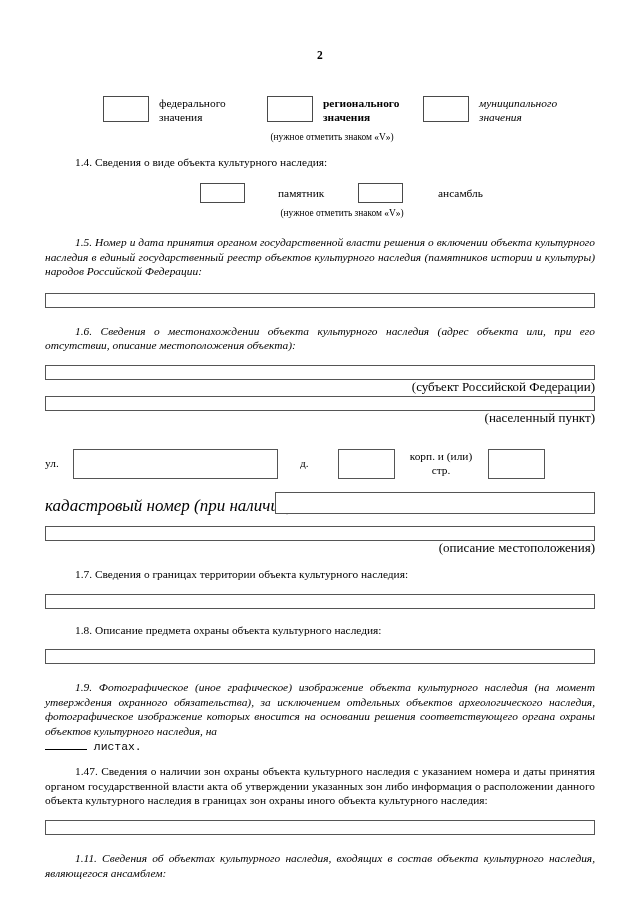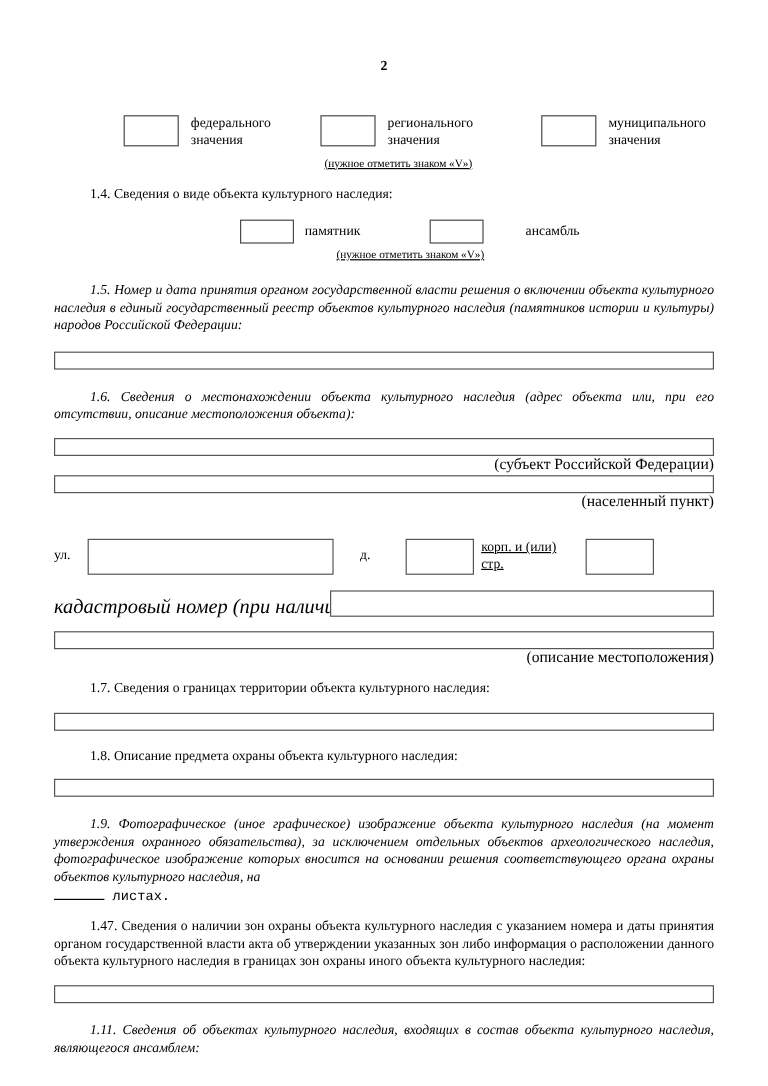--- a/index.html
+++ b/index.html
@@ -72,21 +72,20 @@
     margin-left: 10px;
     white-space: nowrap;
   }
 
   .hint {
     font-size: 9.4px;
     line-height: 11px;
     text-align: center;
     margin: 0;
     font-style: normal;
-    text-decoration: underline;
   }
   .hint-1 {
     position: relative;
     left: 12px;
     margin-top: -2px;
   }
 
   
   .type-row {
     position: relative;
@@ -145,24 +144,23 @@
     font-size: 11.4px;
     line-height: 14px;
   }
   .addr-box {
     position: absolute;
     border: 1px solid #555555;
     box-sizing: border-box;
     background: #fff;
   }
   .addr-label-2line {
-    text-align: left;
+    text-align: center;
     width: 80px;
     line-height: 13.5px;
-    text-decoration: underline;
   }
 
   
   .cad-row {
     position: relative;
     height: 26px;
     margin-top: 11px;
   }
   .cad-label {
     position: absolute;
@@ -207,44 +205,44 @@
   <div class="checkbox-row">
 
     <div class="cb-group" style="left:58px;">
       <div class="cb-box"></div>
       <div class="cb-label">
         <div>федерального</div>
         <div>значения</div>
       </div>
     </div>
 
-    <div class="cb-group" style="left:222px;">
+    <div class="cb-group" style="left:222px;font-weight:bold;">
       <div class="cb-box"></div>
       <div class="cb-label">
         <div>регионального</div>
         <div>значения</div>
       </div>
     </div>
 
-    <div class="cb-group" style="left:406px;">
+    <div class="cb-group" style="left:378px;font-style:italic;">
       <div class="cb-box"></div>
       <div class="cb-label">
         <div>муниципального</div>
         <div>значения</div>
       </div>
     </div>
 
   </div>
 
   <p class="hint hint-1">(нужное отметить знаком «V»)</p>
 
   <p class="para mt12">1.4. Сведения о виде объекта культурного наследия:</p>
 
   <div class="type-row">
-    <div class="type-group" style="left:155px;">
+    <div class="type-group" style="left:155px;gap:24px;">
       <div class="type-box"></div>
       <span class="type-label">памятник</span>
     </div>
     <div class="type-group" style="left:313px;gap:26px;">
       <div class="type-box"></div>
       <span class="type-label">ансамбль</span>
     </div>
   </div>
 
   <p class="hint hint-2">(нужное отметить знаком «V»)</p>

